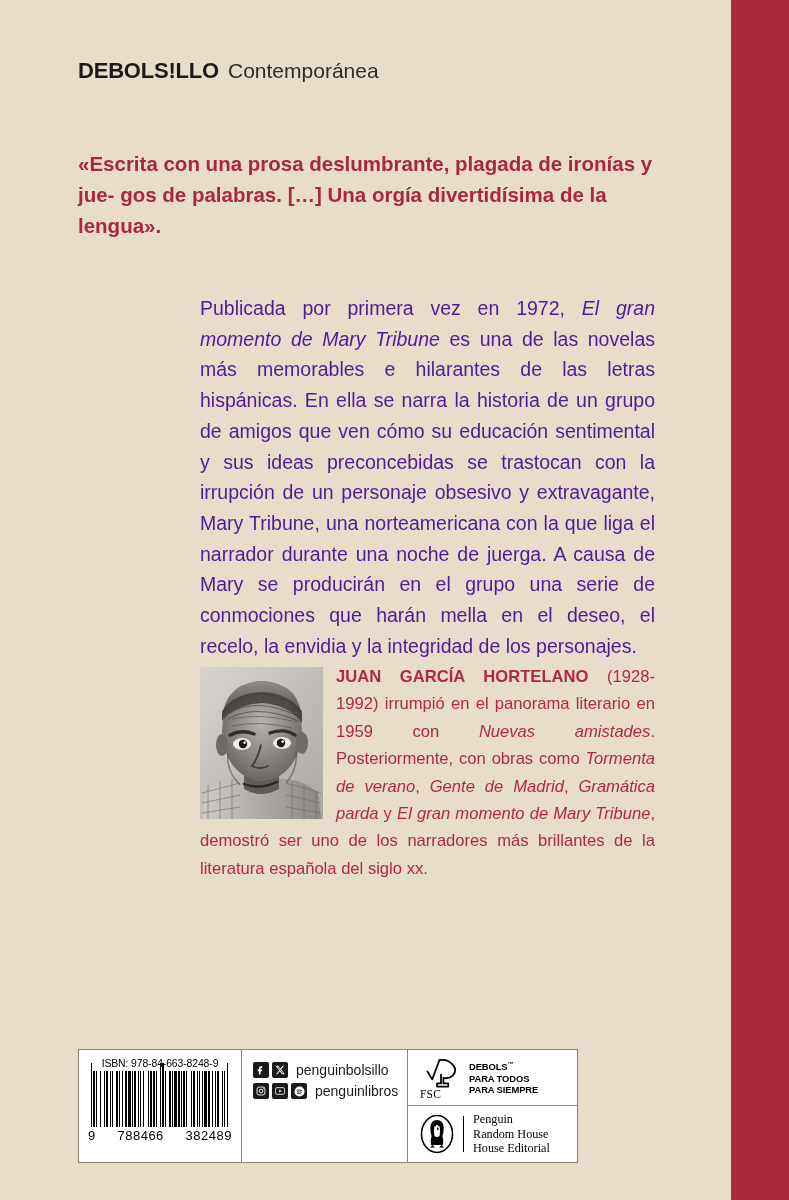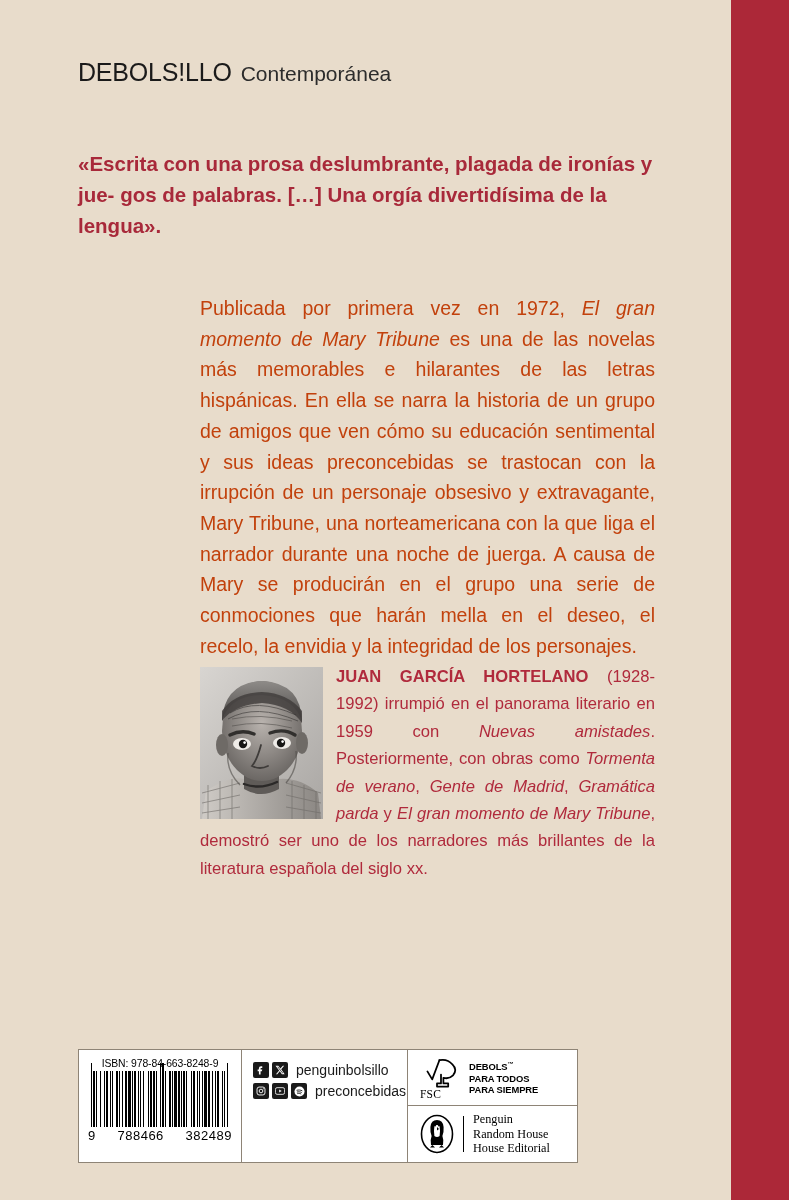--- a/index.html
+++ b/index.html
@@ -18,21 +18,21 @@
     background:#ac2838;
   }
 
   
   .imprint{
     position:absolute; left:78px; top:58px;
     display:flex; align-items:baseline; gap:9px;
     white-space:nowrap;
   }
   .imprint .brand{
-    font-size:25px; font-weight:normal; color:#1a1a1a;
+    font-size:22px; font-weight:bold; color:#1a1a1a;
     letter-spacing:-0.2px;
   }
   .imprint .collection{
     font-size:21px; font-weight:normal; color:#2c2c2c;
   }
 
   
   .quote{
     position:absolute; left:78px; top:148px;
     width:588px;
@@ -42,21 +42,21 @@
   }
   .quote .attrib{
     display:block; text-align:right; margin-top:4px;
   }
   .quote .attrib i{ font-style:italic; }
 
   
   .synopsis{
     position:absolute; left:200px; top:293px;
     width:455px;
-    color:#c2410c;
+    color:#4c1d95;
     font-size:19.5px;
     line-height:30.7px;
     text-align:justify;
   }
   .synopsis i{ font-style:italic; }
 
   
   .bio{
     position:absolute; left:200px; top:663px;
     width:455px;
@@ -372,21 +372,21 @@
         <span class="sicon">
           <svg width="11" height="11" viewBox="0 0 24 24" fill="#fff">
               <circle cx="12" cy="12" r="11"></circle>
               <g stroke="#1a1a1a" stroke-width="2" stroke-linecap="round" fill="none">
                 <path d="M6.5 9.2c3.6-1 7.6-.7 10.9 1"></path>
                 <path d="M7.2 13c3-.8 6.2-.5 8.9.9"></path>
                 <path d="M8 16.4c2.4-.6 4.8-.4 6.9.7"></path>
               </g>
             </svg>
         </span>
-        <span class="shandle">preconcebidas</span>
+        <span class="shandle">penguinlibros</span>
       </div>
     </div>
   </div>
 
   <div class="sep"></div>
 
   <div class="fcell logos-cell">
     <div class="fsc-row">
       <span class="fsc-mark">
         <svg width="42" height="32" viewBox="0 0 52 40" fill="none" stroke="#000" stroke-width="2.2" stroke-linecap="round" stroke-linejoin="round">

